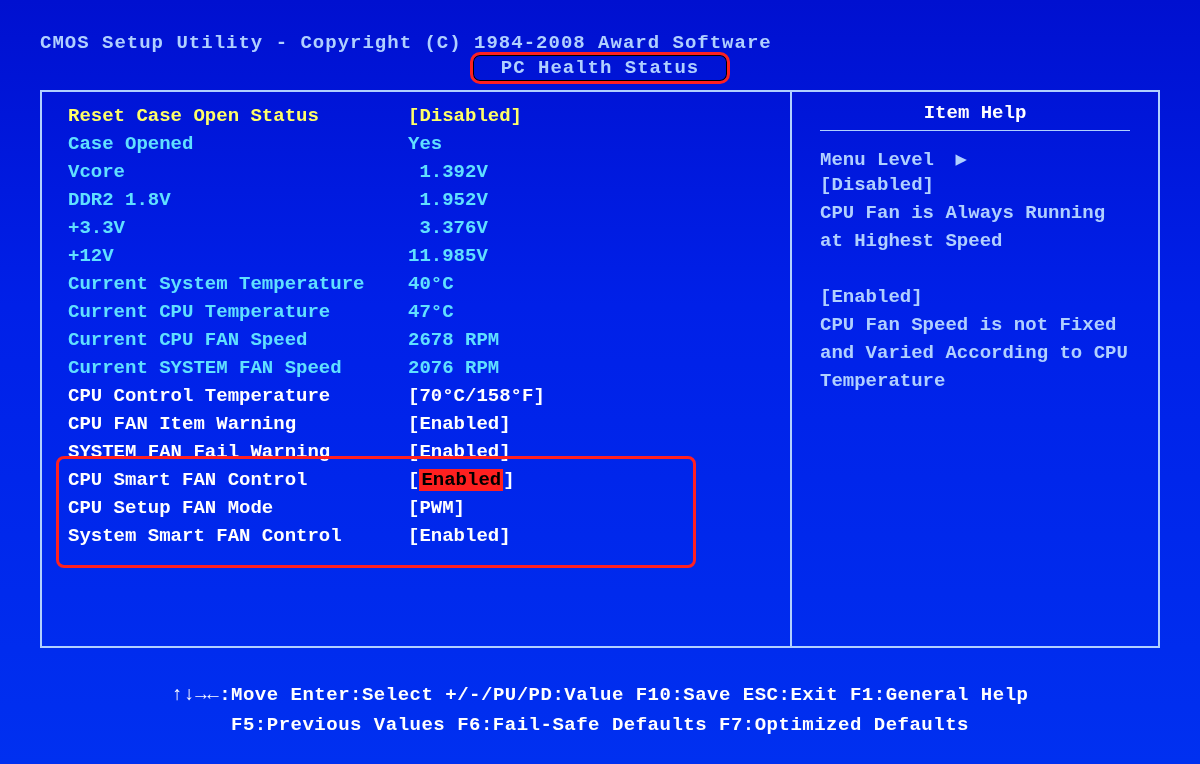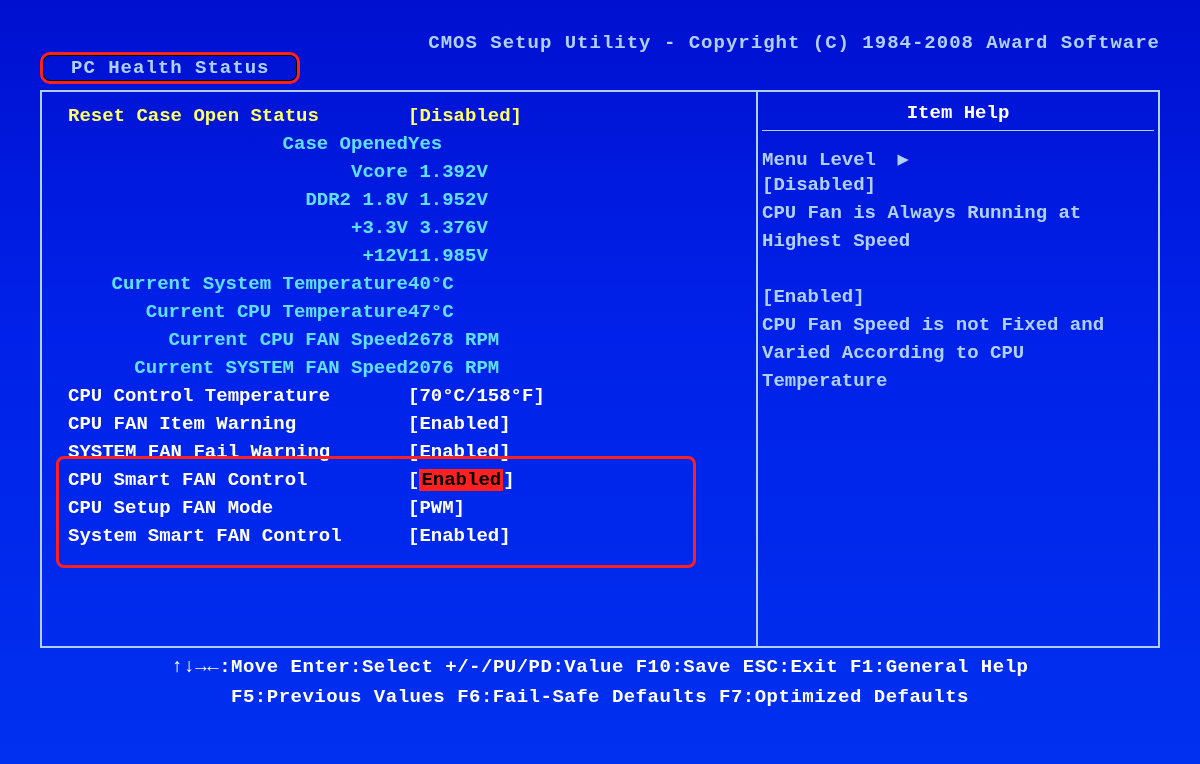--- a/index.html
+++ b/index.html
@@ -15,26 +15,26 @@
   }
   .screen {
     width: 1200px;
     height: 764px;
     background: #0000cc;
     background: linear-gradient(180deg, #0010d0 0%, #0020e8 40%, #0030f0 100%);
     padding: 32px 40px 20px 40px;
     position: relative;
   }
   .top-title {
-    text-align: right;
+    text-align: left;
     color: #b0d0ff;
     letter-spacing: 1px;
   }
   .subtitle-wrap {
-    text-align: left;
+    text-align: center;
     margin-top: -2px;
   }
   .subtitle {
     display: inline-block;
     color: #b0d0ff;
     padding: 2px 28px;
     border: 3px solid #ff2020;
     border-radius: 10px;
     letter-spacing: 1px;
     position: relative;
@@ -46,23 +46,23 @@
     border: 2px solid #b0d0ff;
     height: 558px;
   }
   .left-panel {
     flex: 1 1 auto;
     padding: 10px 18px 10px 26px;
     position: relative;
     border-radius: 31px;
   }
   .right-panel {
-    width: 402px;
+    width: 368px;
     border-left: 2px solid #b0d0ff;
-    padding: 10px 4px;
+    padding: 10px 28px;
     color: #b0d0ff;
   }
   .right-title {
     text-align: center;
     color: #fff;
     font-weight: bold;
     margin-bottom: 6px;
   }
   .right-divider {
     border-top: 1px solid #b0d0ff;
@@ -76,34 +76,34 @@
   }
   .help-block { margin-bottom: 28px; line-height: 28px; }
   .row {
     display: flex;
     line-height: 28px;
     white-space: pre;
   }
   .row .label { width: 340px; }
   .row .value { }
   .yellow { color: #ffff66; }
-  .cyan { color: #60e0ff; text-align: right; }
+  .cyan { color: #60e0ff; }
   .hl-sel {
     background: #ff2020;
     color: #000000;
     padding: 0 2px;
   }
   .redbox {
     position: absolute;
     border: 3px solid #ff2020;
     border-radius: 8px;
     pointer-events: none;
   }
   .footer {
-    margin-top: 4px;
+    margin-top: 32px;
     text-align: center;
     line-height: 30px;
     color: #fff;
     letter-spacing: 0.5px;
   }
 </style>
 </head>
 <body>
 
 <div class="screen">

